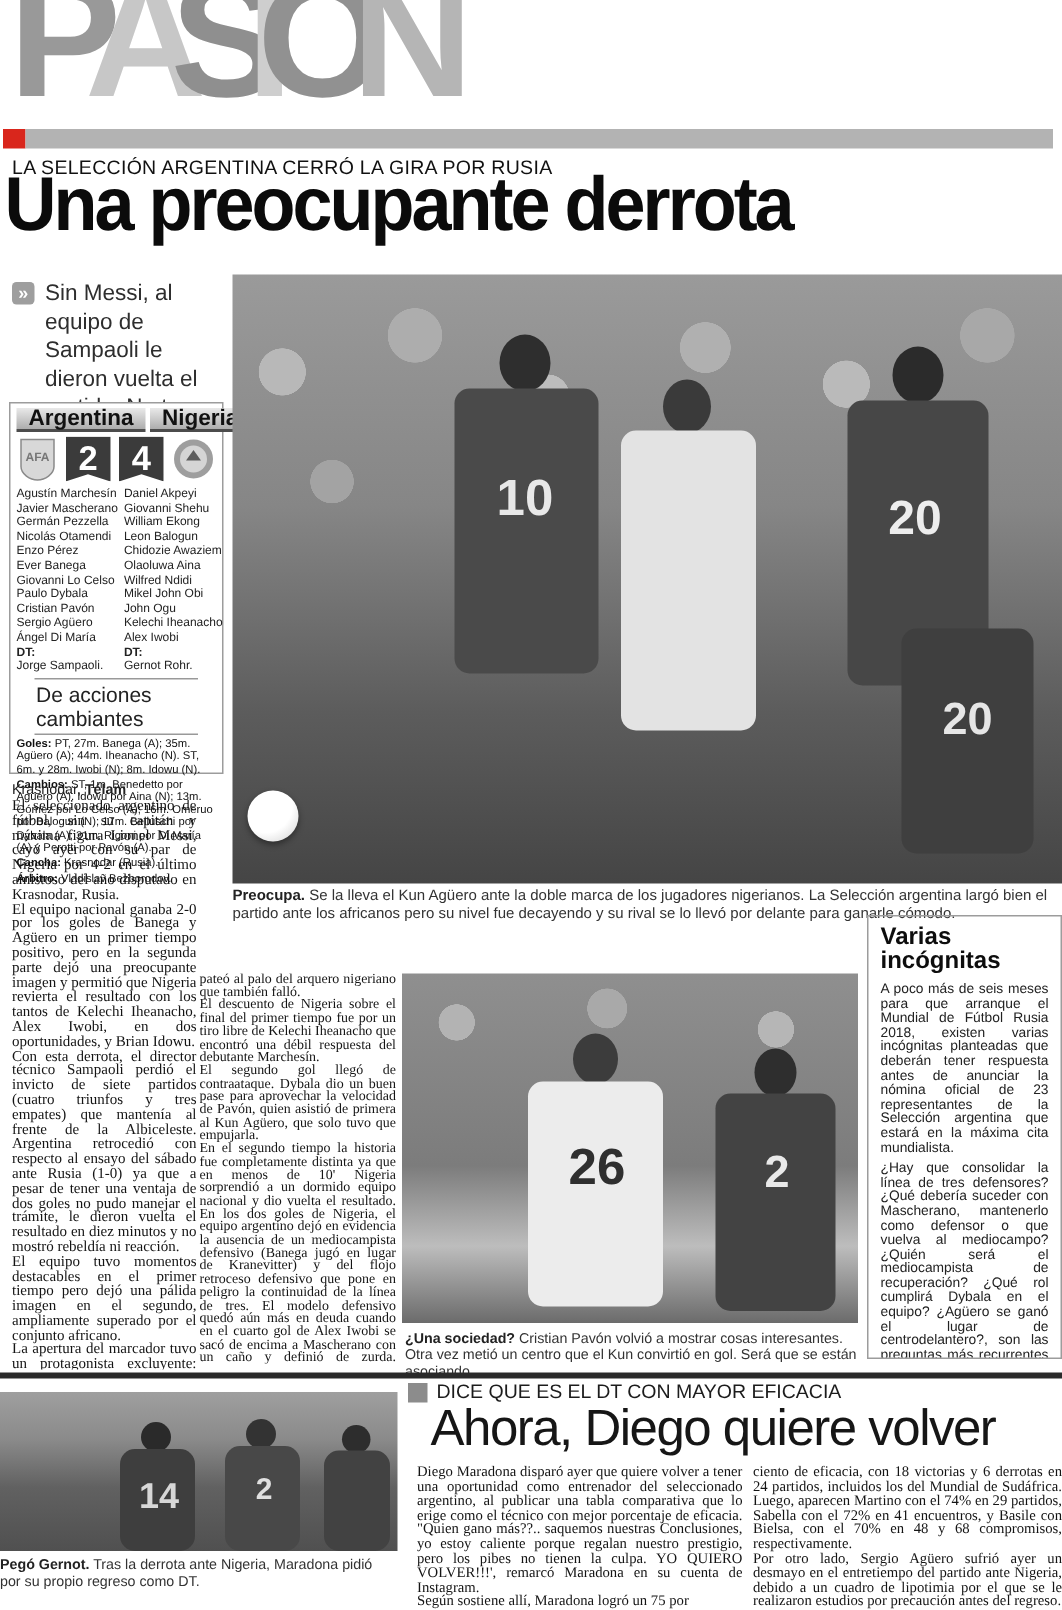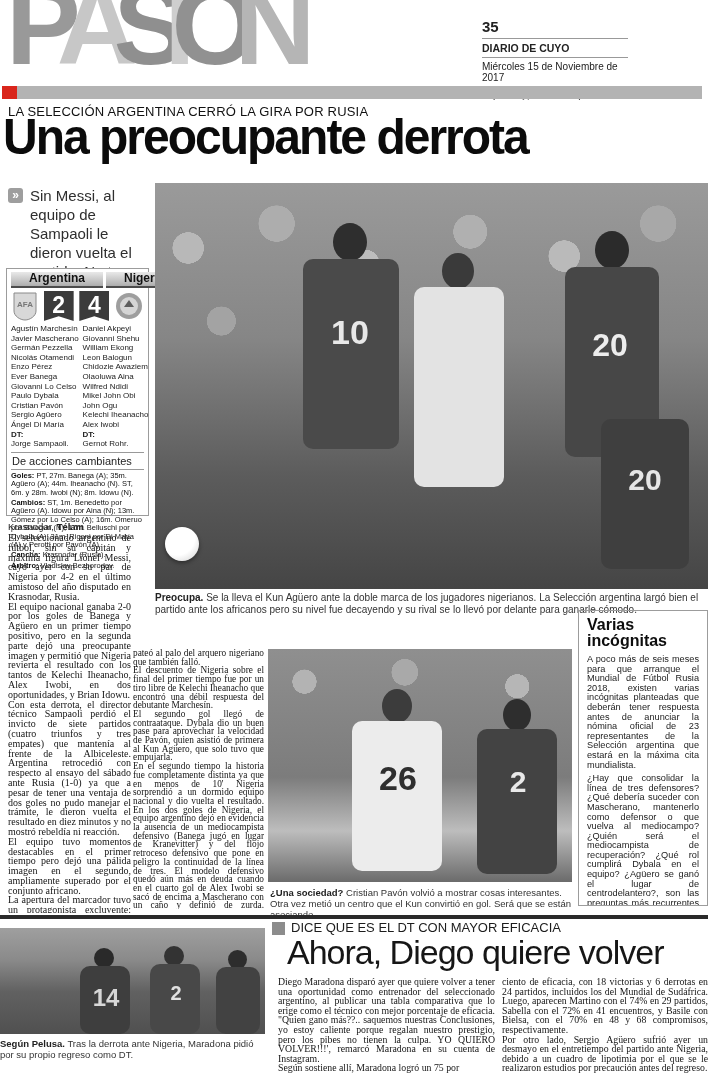--- a/index.html
+++ b/index.html
@@ -25,29 +25,29 @@
   .topbar .gray{flex:1;background:#b3b3b3;}
   
   .kicker{position:absolute;left:8px;top:104px;font-size:13px;letter-spacing:.2px;color:#111;}
   .headline{position:absolute;left:3px;top:112px;font-size:48px;font-weight:bold;letter-spacing:-2px;color:#0b0b0b;line-height:1.02;transform:scale(1,1.06);transform-origin:0 0;}
   .standfirst{position:absolute;left:8px;top:186px;width:142px;}
   .sf-icon{position:absolute;left:0;top:2px;width:15px;height:15px;background:#9e9e9e;border-radius:3px;color:#fff;font-weight:bold;font-size:12px;line-height:15px;text-align:center;}
   .sf-text{margin:0 0 0 22px;font-size:15px;line-height:19px;color:#2e2e2e;}
   
   .matchbox{position:absolute;left:6px;top:268px;width:143px;height:248px;border:1px solid #9c9c9c;box-sizing:border-box;padding:3px 4px;background:#fff;}
   .teams{display:flex;gap:3px;}
-  .teambar{flex:1;height:14px;background:linear-gradient(#e9e9e9,#adadad);border-bottom:2px solid #4c4c4c;font-weight:bold;font-size:12px;line-height:13px;padding:0 18px;color:#111;}
+  .teambar{flex:1;height:14px;background:linear-gradient(#e9e9e9,#adadad);border-bottom:2px solid #4c4c4c;font-weight:bold;font-size:15px;line-height:13px;padding:0 8px;color:#111;}
   .teambar.right{text-align:right;}
   .scorerow{display:flex;align-items:center;justify-content:space-between;margin:2px 1px;height:32px;}
   .tile{width:30px;height:30px;background:#3b3b3b;color:#fff;font-weight:bold;font-size:23px;line-height:29px;text-align:center;clip-path:polygon(0 0,100% 0,100% 100%,50% 84%,0 100%);}
   .playersrow{display:flex;}
   .pcol{flex:1;font-size:8px;line-height:9.6px;color:#222;}
   .pcol span{display:block;white-space:nowrap;}
   .dt b{font-weight:bold;}
-  .bench{border-top:1px solid #999;border-bottom:1px solid #999;margin:3px 0 2px;padding:2px 1px;font-size:11px;color:#222;}
+  .bench{border-top:1px solid #999;border-bottom:1px solid #999;margin:3px 12px 2px;padding:2px 1px;font-size:14px;color:#222;}
   .details{font-size:7.5px;line-height:8.4px;color:#111;}
   .details p{margin:0 0 2px;}
   .details b{font-weight:bold;}
   
   .byline{position:absolute;left:8px;top:521px;font-size:9.5px;color:#222;}
   .byline b{font-weight:bold;}
   .bodycol{position:absolute;font-family:"Liberation Serif",serif;text-align:justify;color:#141414;overflow:hidden;}
   .bodycol p{margin:0;}
   .col1{left:8px;top:533px;width:123px;height:380px;font-size:10px;line-height:9.8px;}
   .col2{left:133px;top:649px;width:131px;height:260px;font-size:9.3px;line-height:8.7px;}
@@ -102,29 +102,20 @@
   .crest{display:block;}
 </style>
 </head>
 <body>
 
 <div class="page">
 
   <div class="masthead">
     <div class="logo">
       <span class="l1">P</span><span class="l2">A</span><span class="l3">S</span><span class="l4">I</span><span class="l5">Ó</span><span class="l6">N</span>
-    </div>
-    <div class="pubinfo">
-      <div class="pnum">35</div>
-      <div class="rule"></div>
-      <div class="pname">DIARIO DE CUYO</div>
-      <div class="rule"></div>
-      <div class="pdate">Miércoles 15 de Noviembre de 2017</div>
-      <div class="rule"></div>
-      <div class="pemail">deportes@diariodecuyo.com.ar</div>
     </div>
   </div>
   <div class="topbar">
     <div class="red"></div>
     <div class="gray"></div>
   </div>
 
   <div class="kicker">LA SELECCIÓN ARGENTINA CERRÓ LA GIRA POR RUSIA</div>
   <h1 class="headline" style="margin:0;">Una preocupante derrota</h1>
 
@@ -266,21 +257,21 @@
       <div class="head" style="left:16px;top:0;width:20px;height:20px;background:#333;"></div>
       <div class="torso" style="left:2px;top:18px;width:50px;height:70px;background:#484848;"></div>
       <span class="num" style="top:36px;color:#e0e0e0;font-size:20px;">2</span>
     </div>
     <div class="fig" style="left:214px;top:22px;width:50px;height:84px;">
       <div class="head" style="left:14px;top:0;width:19px;height:19px;background:#2d2d2d;"></div>
       <div class="torso" style="left:2px;top:17px;width:44px;height:67px;background:#424242;"></div>
     </div>
   </div>
   <p class="caption cap-3" style="margin:0;">
-    <b>Según Pelusa.</b> <span>Tras la derrota ante Nigeria, Maradona pidió por su propio regreso como DT.</span>
+    <b>Pegó Gernot.</b> <span>Tras la derrota ante Nigeria, Maradona pidió por su propio regreso como DT.</span>
   </p>
 
   <div class="bk-square"></div>
   <div class="b-kicker">DICE QUE ES EL DT CON MAYOR EFICACIA</div>
   <div class="b-headline">Ahora, Diego quiere volver</div>
 
   <div class="bcol bcol1">
     <p>Diego Maradona disparó ayer que quiere volver a tener una oportunidad como entrenador del seleccionado argentino, al publicar una tabla comparativa que lo erige como el técnico con mejor porcentaje de eficacia. "Quien gano más??.. saquemos nuestras Conclusiones, yo estoy caliente porque regalan nuestro prestigio, pero los pibes no tienen la culpa. YO QUIERO VOLVER!!!', remarcó Maradona en su cuenta de Instagram.</p>
     <p>Según sostiene allí, Maradona logró un 75 por</p>
   </div>

